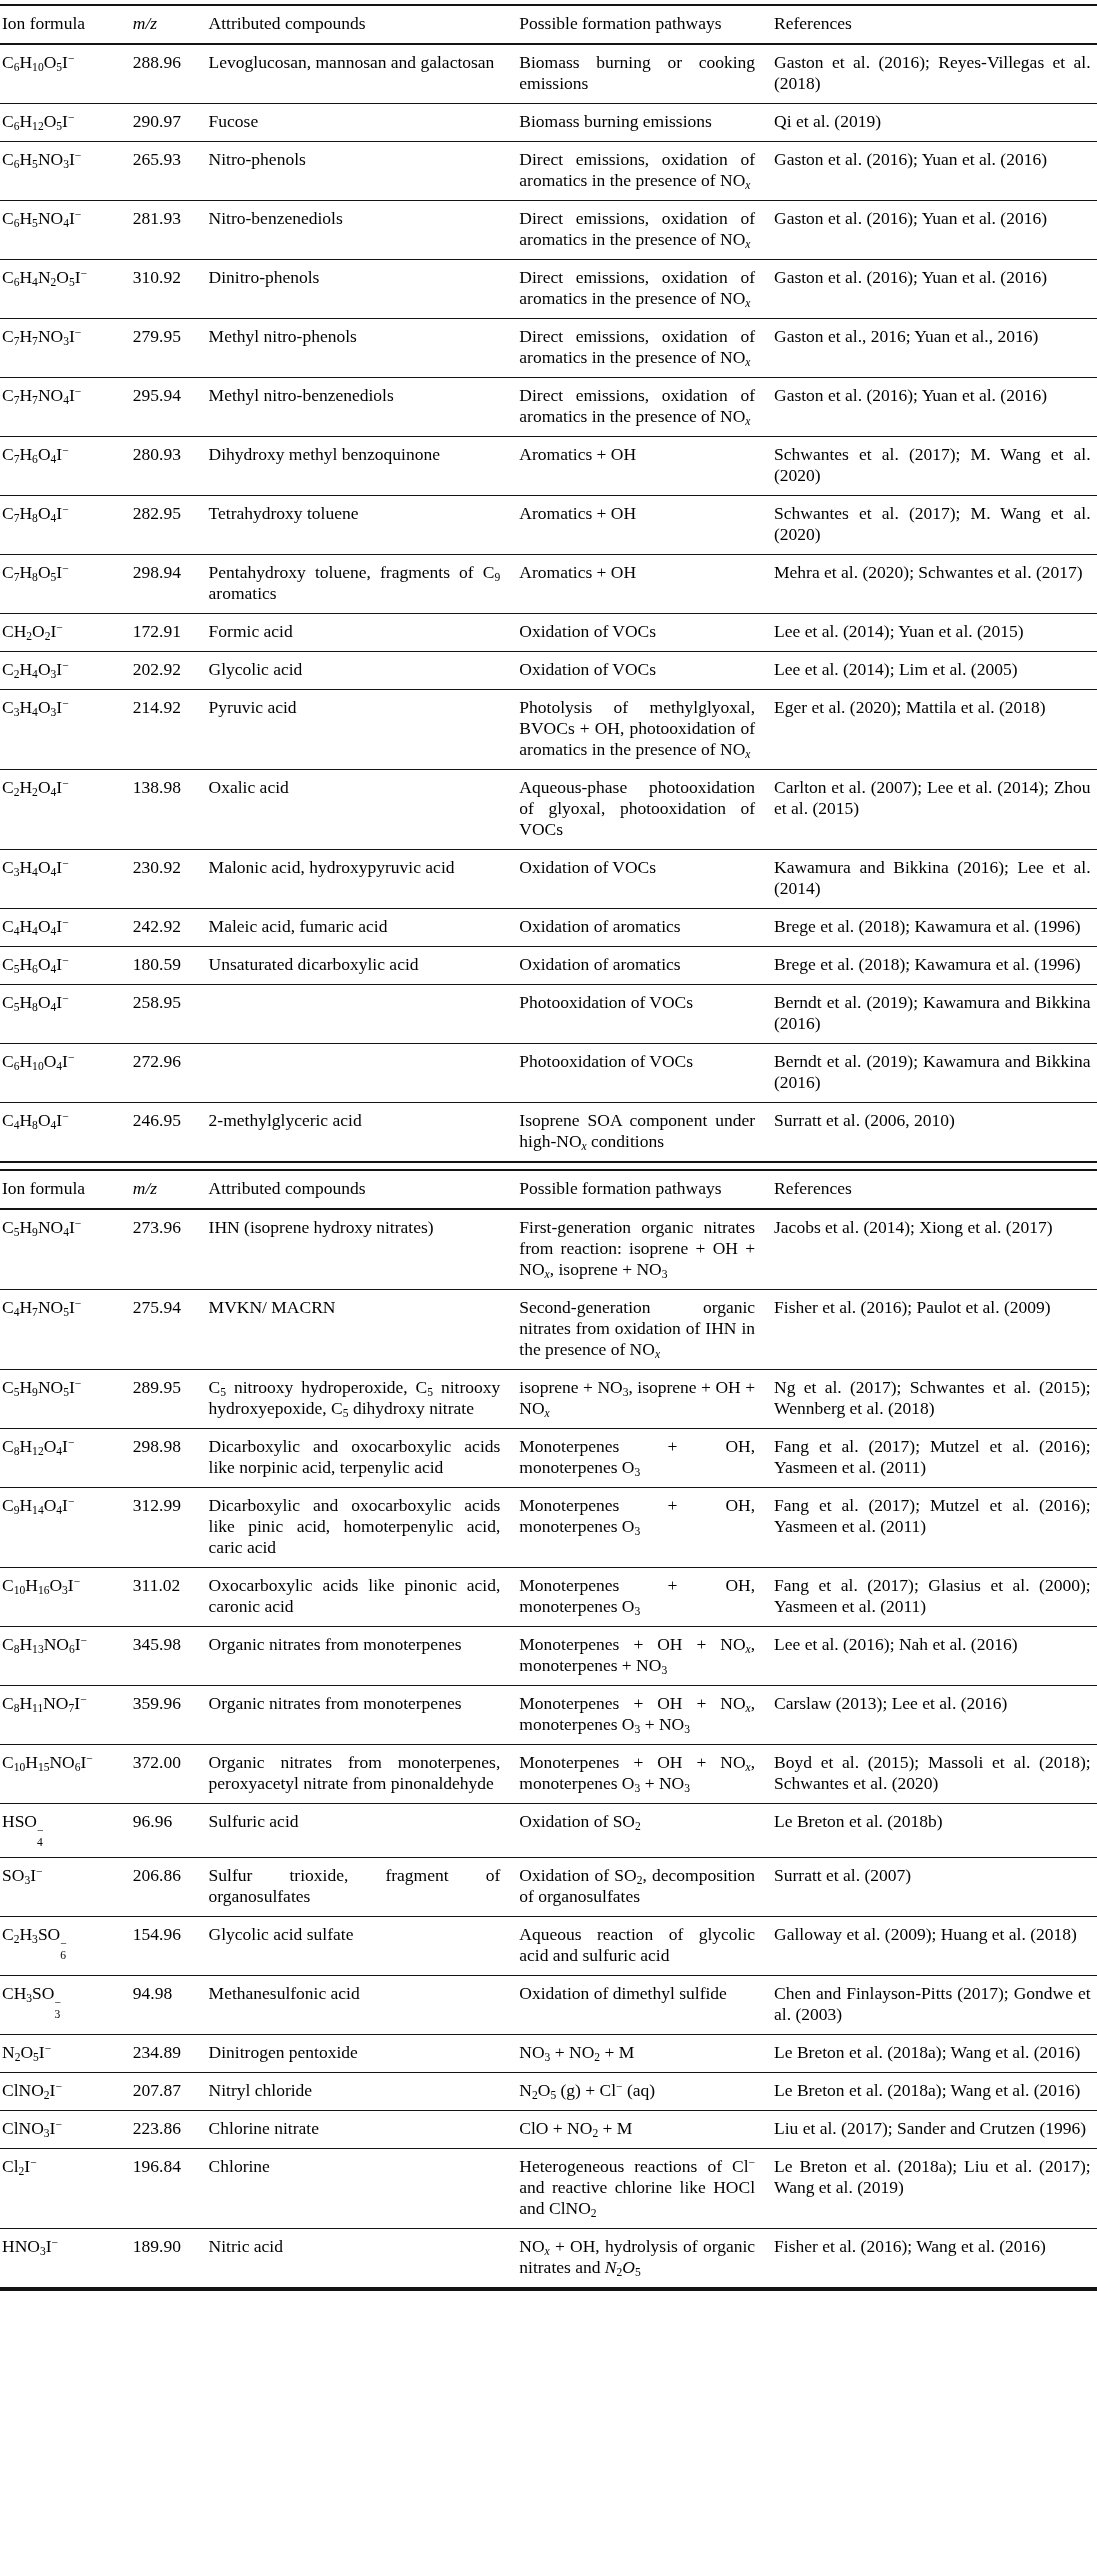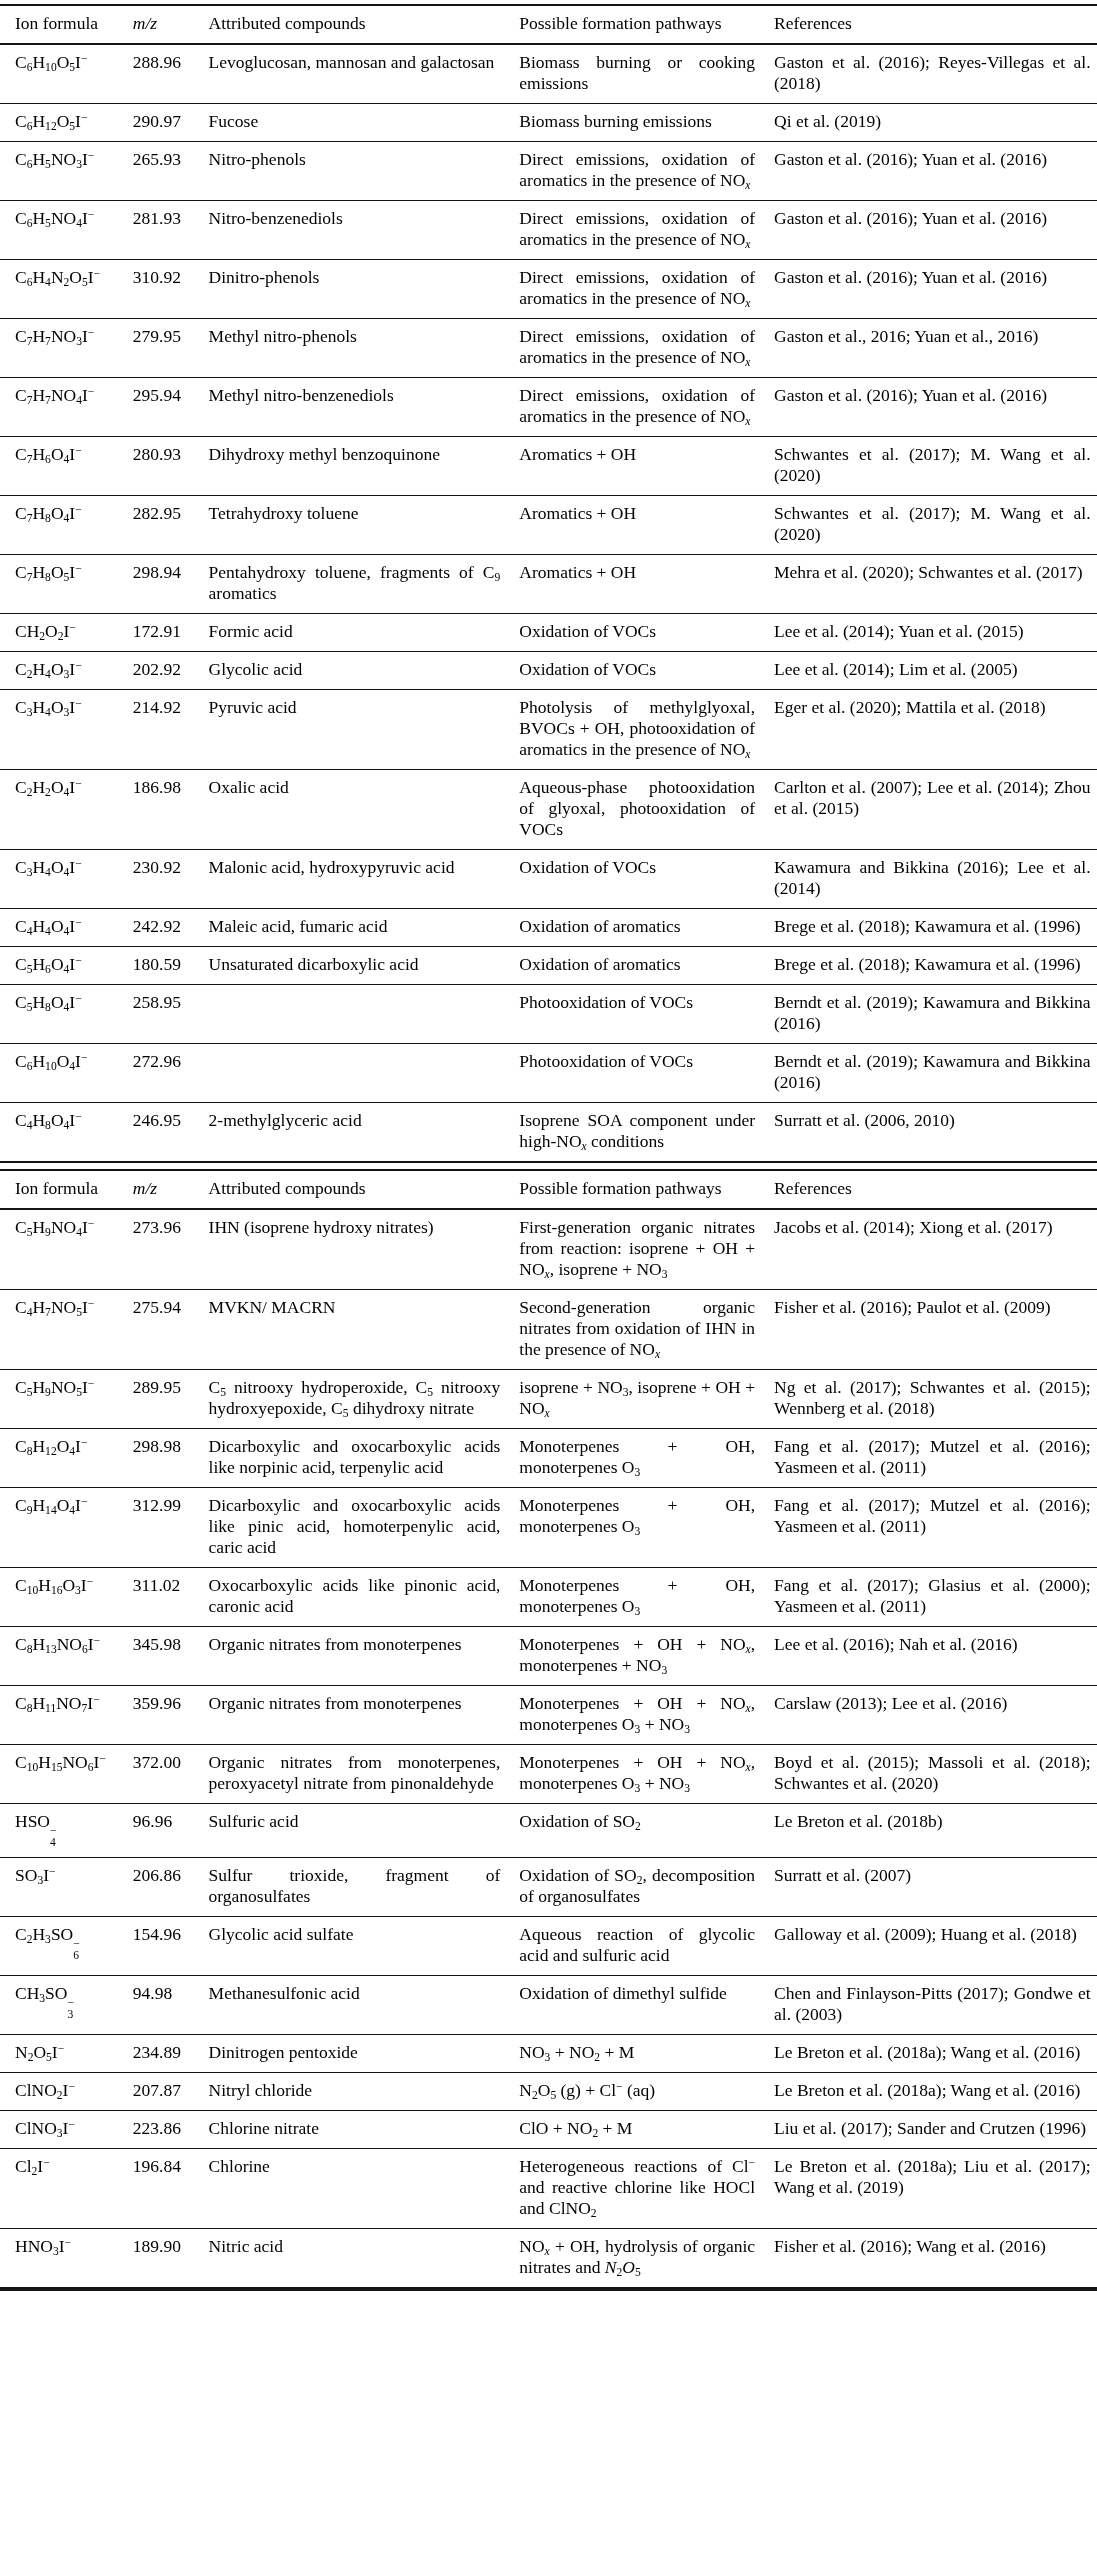--- a/index.html
+++ b/index.html
@@ -24,21 +24,21 @@
   col.c-mz        { width: 6.9%;  }
   col.c-compounds { width: 28.3%; }
   col.c-pathways  { width: 23.2%; }
   col.c-refs      { width: 29.5%; }
   th, td {
     vertical-align: top;
     text-align: left;
     font-weight: normal;
     padding: 7px 19px 9px 0;
   }
-  th:first-child, td:first-child { padding-left: 15px; font-family: Liberation Serif, serif; }
+  th:first-child, td:first-child { padding-left: 2px; font-family: Liberation Serif, serif; }
   th:last-child, td:last-child { padding-right: 7.4px; }
   thead th { border-bottom: 2.1px solid #141414; }
   tbody tr:not(:first-child) td { border-top: 1.6px solid #141414; }
   td.col-formula { white-space: nowrap; }
   td.col-compounds, td.col-pathways, td.col-references { text-align: justify; }
   .section-divider {
     border-top: 2.1px solid #141414;
     border-bottom: 2.1px solid #141414;
     height: 5.8px;
   }
@@ -166,21 +166,21 @@
         </tr>
         <tr>
           <td class="col-formula">C<span class="sb">3</span>H<span class="sb">4</span>O<span class="sb">3</span>I<span class="sp">−</span></td>
           <td class="col-mz">214.92</td>
           <td class="col-compounds">Pyruvic acid</td>
           <td class="col-pathways">Photolysis of methylglyoxal, BVOCs + OH, photooxidation of aromatics in the presence of NO<span class="sb it">x</span></td>
           <td class="col-references">Eger et al. (2020); Mattila et al. (2018)</td>
         </tr>
         <tr>
           <td class="col-formula">C<span class="sb">2</span>H<span class="sb">2</span>O<span class="sb">4</span>I<span class="sp">−</span></td>
-          <td class="col-mz">186.98</td>
+          <td class="col-mz">138.98</td>
           <td class="col-compounds">Oxalic acid</td>
           <td class="col-pathways">Aqueous-phase photooxidation of glyoxal, photooxidation of VOCs</td>
           <td class="col-references">Carlton et al. (2007); Lee et al. (2014); Zhou et al. (2015)</td>
         </tr>
         <tr>
           <td class="col-formula">C<span class="sb">3</span>H<span class="sb">4</span>O<span class="sb">4</span>I<span class="sp">−</span></td>
           <td class="col-mz">230.92</td>
           <td class="col-compounds">Malonic acid, hydroxypyruvic acid</td>
           <td class="col-pathways">Oxidation of VOCs</td>
           <td class="col-references">Kawamura and Bikkina (2016); Lee et al. (2014)</td>

